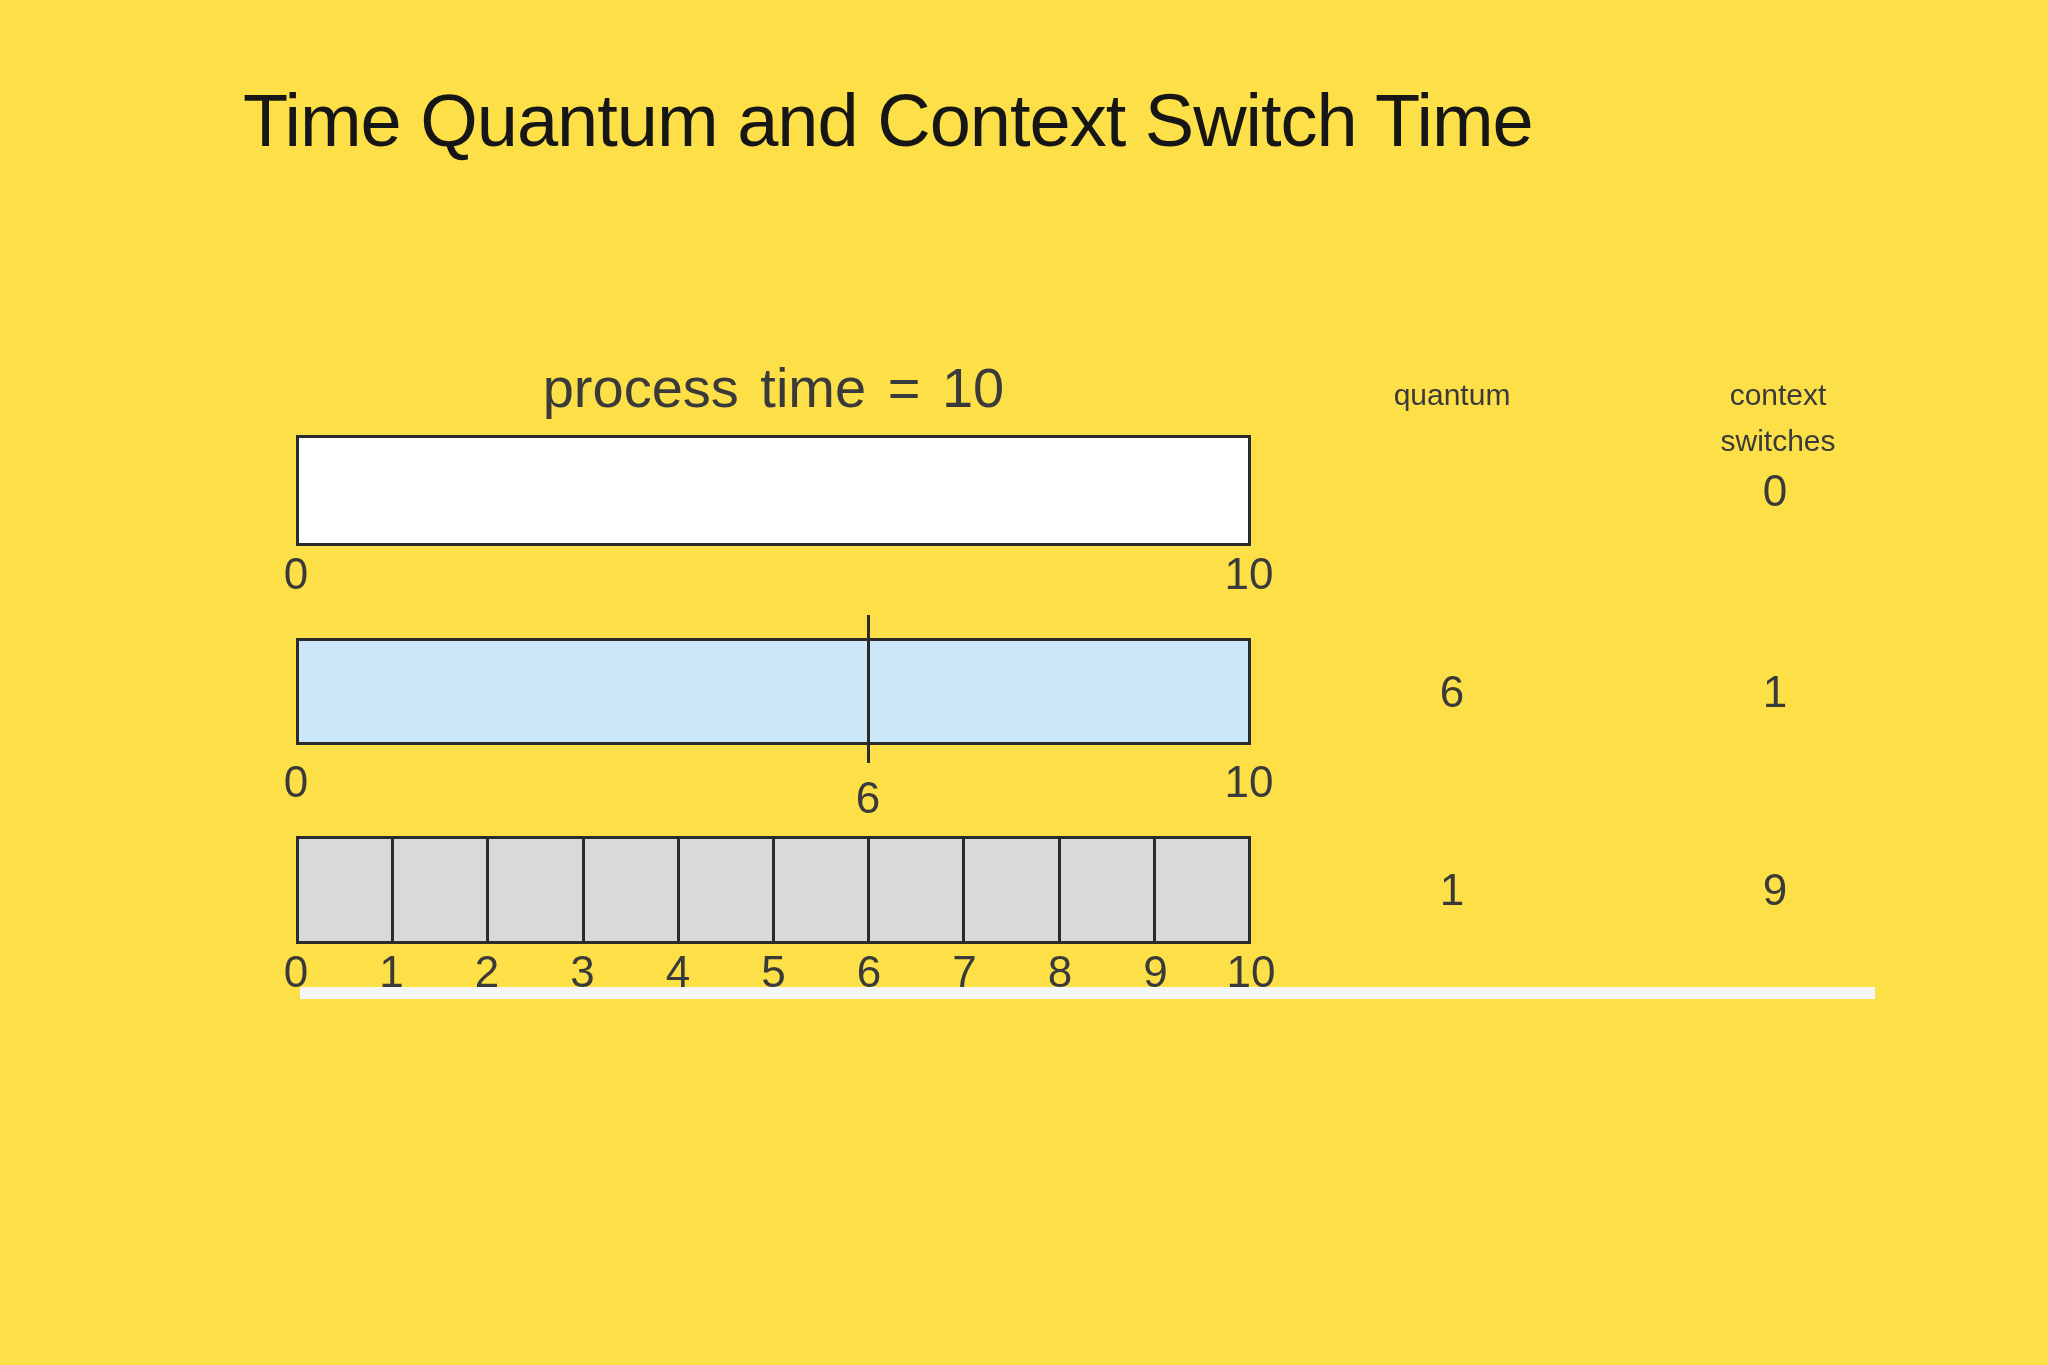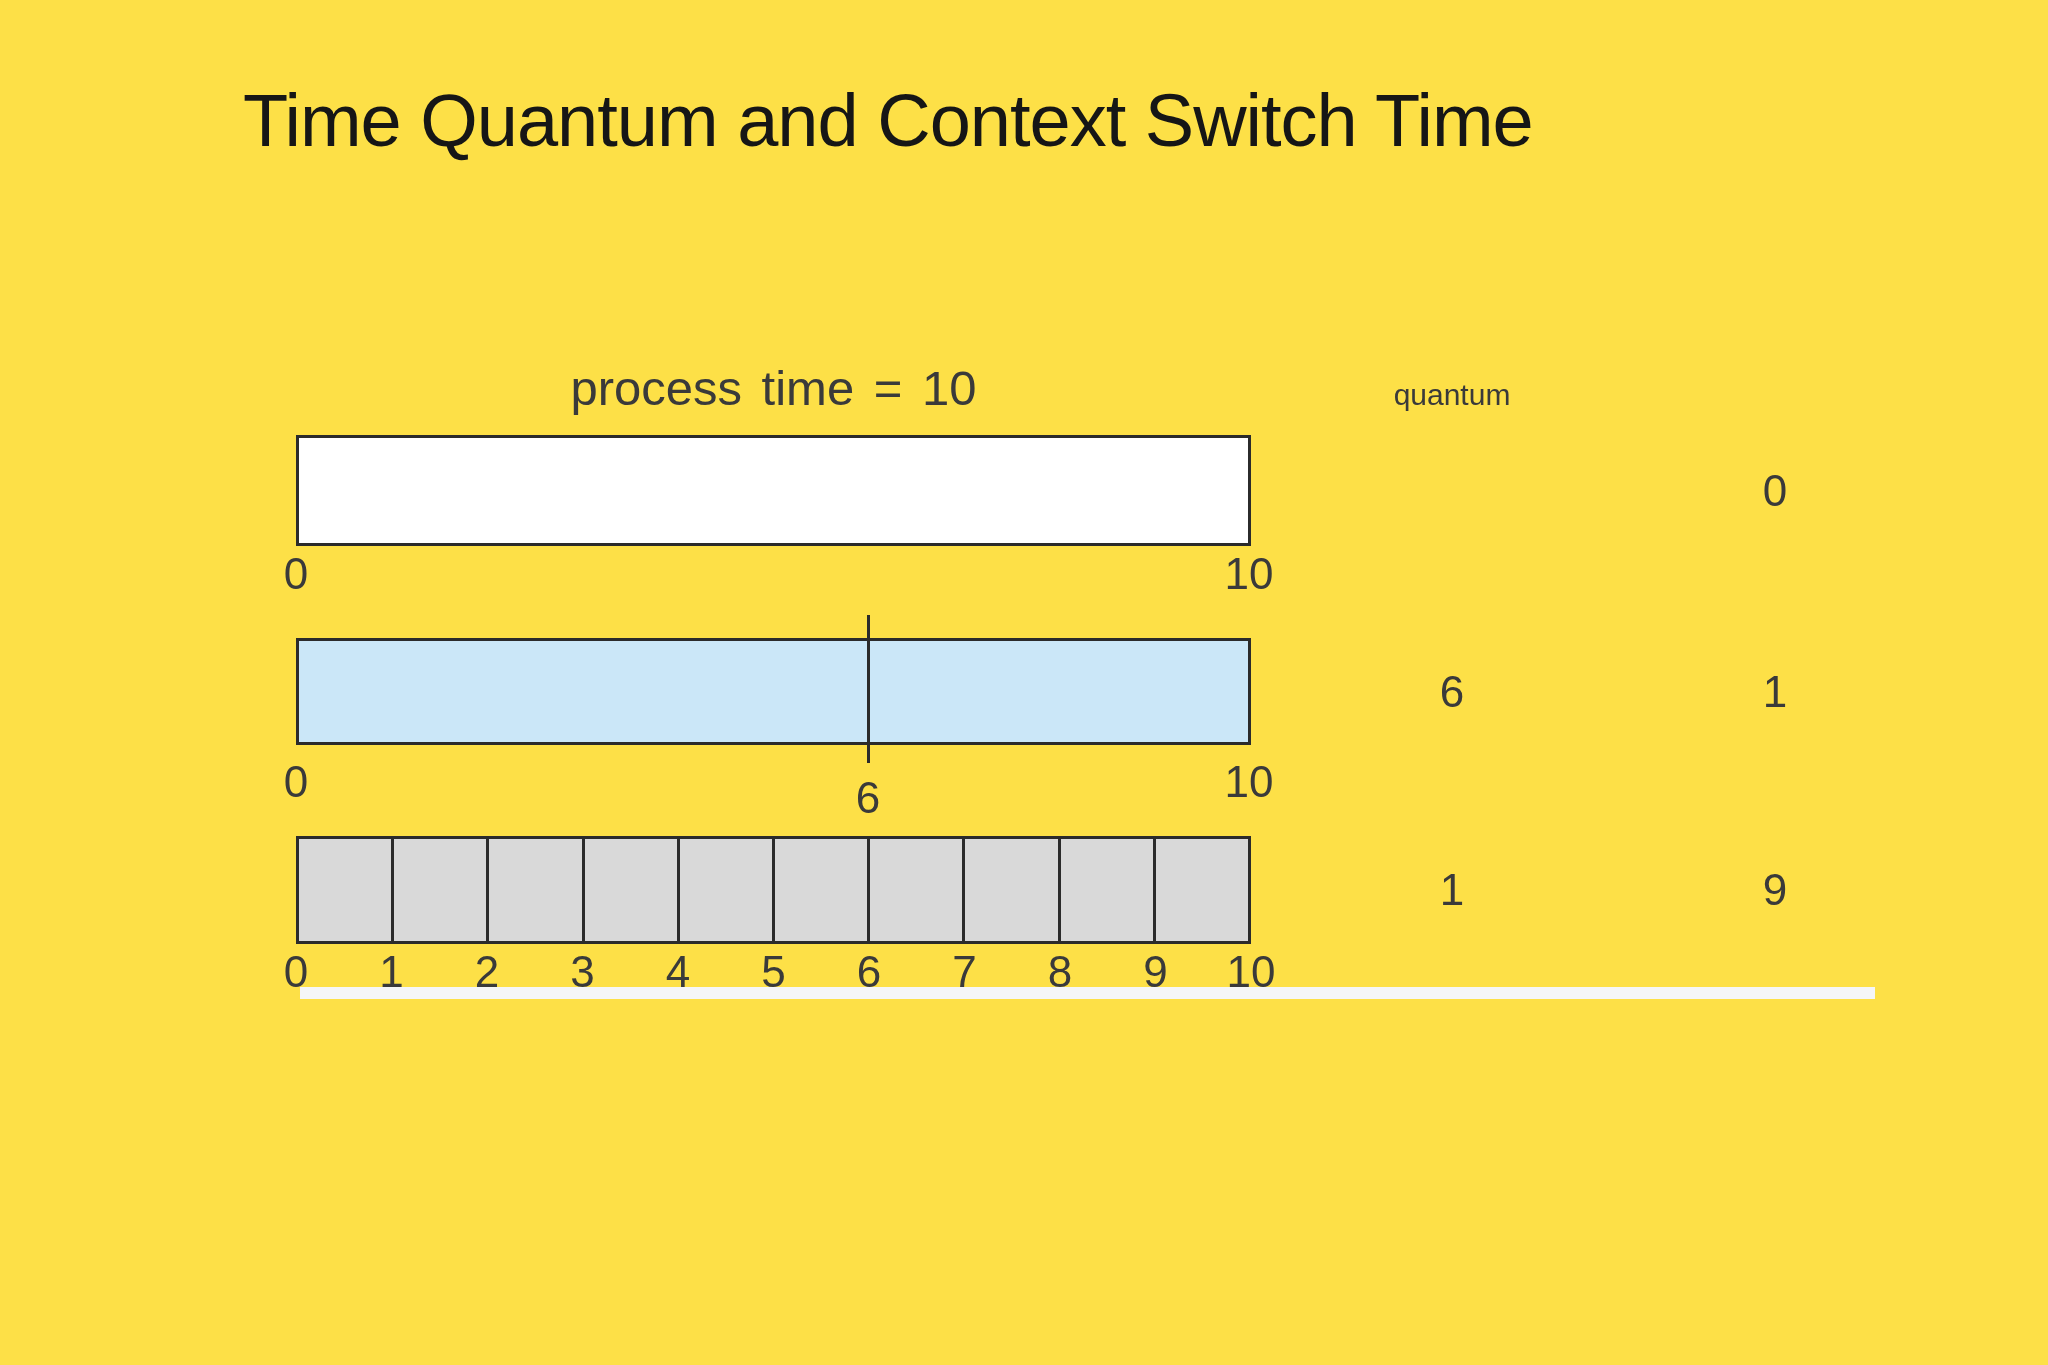--- a/index.html
+++ b/index.html
@@ -28,21 +28,21 @@
     line-height: 1;
     color: #161616;
     white-space: nowrap;
   }
   .caption {
     position: absolute;
     left: 296px;
     top: 364px;
     width: 955px;
     text-align: center;
-    font-size: 49px;
+    font-size: 56px;
     line-height: 48px;
     color: #3a3a3a;
     word-spacing: 6px;
   }
   .bar {
     position: absolute;
     left: 296px;
     width: 955px;
     border: 3px solid #2b2b2b;
     box-sizing: border-box;
@@ -151,20 +151,24 @@
   <span class="tick" style="--i:3">3</span>
   <span class="tick" style="--i:4">4</span>
   <span class="tick" style="--i:5">5</span>
   <span class="tick" style="--i:6">6</span>
   <span class="tick" style="--i:7">7</span>
   <span class="tick" style="--i:8">8</span>
   <span class="tick" style="--i:9">9</span>
   <span class="tick" style="--i:10">10</span>
 
   <div class="hdr hdr-quantum">quantum</div>
+  <div class="hdr hdr-context">
+    <div>context</div>
+    <div>switches</div>
+  </div>
 
   <div class="val col-context row1">0</div>
 
   <div class="val col-quantum row2">6</div>
   <div class="val col-context row2">1</div>
 
   <div class="val col-quantum row3">1</div>
   <div class="val col-context row3">9</div>
 
   <div class="faint-band"></div>

